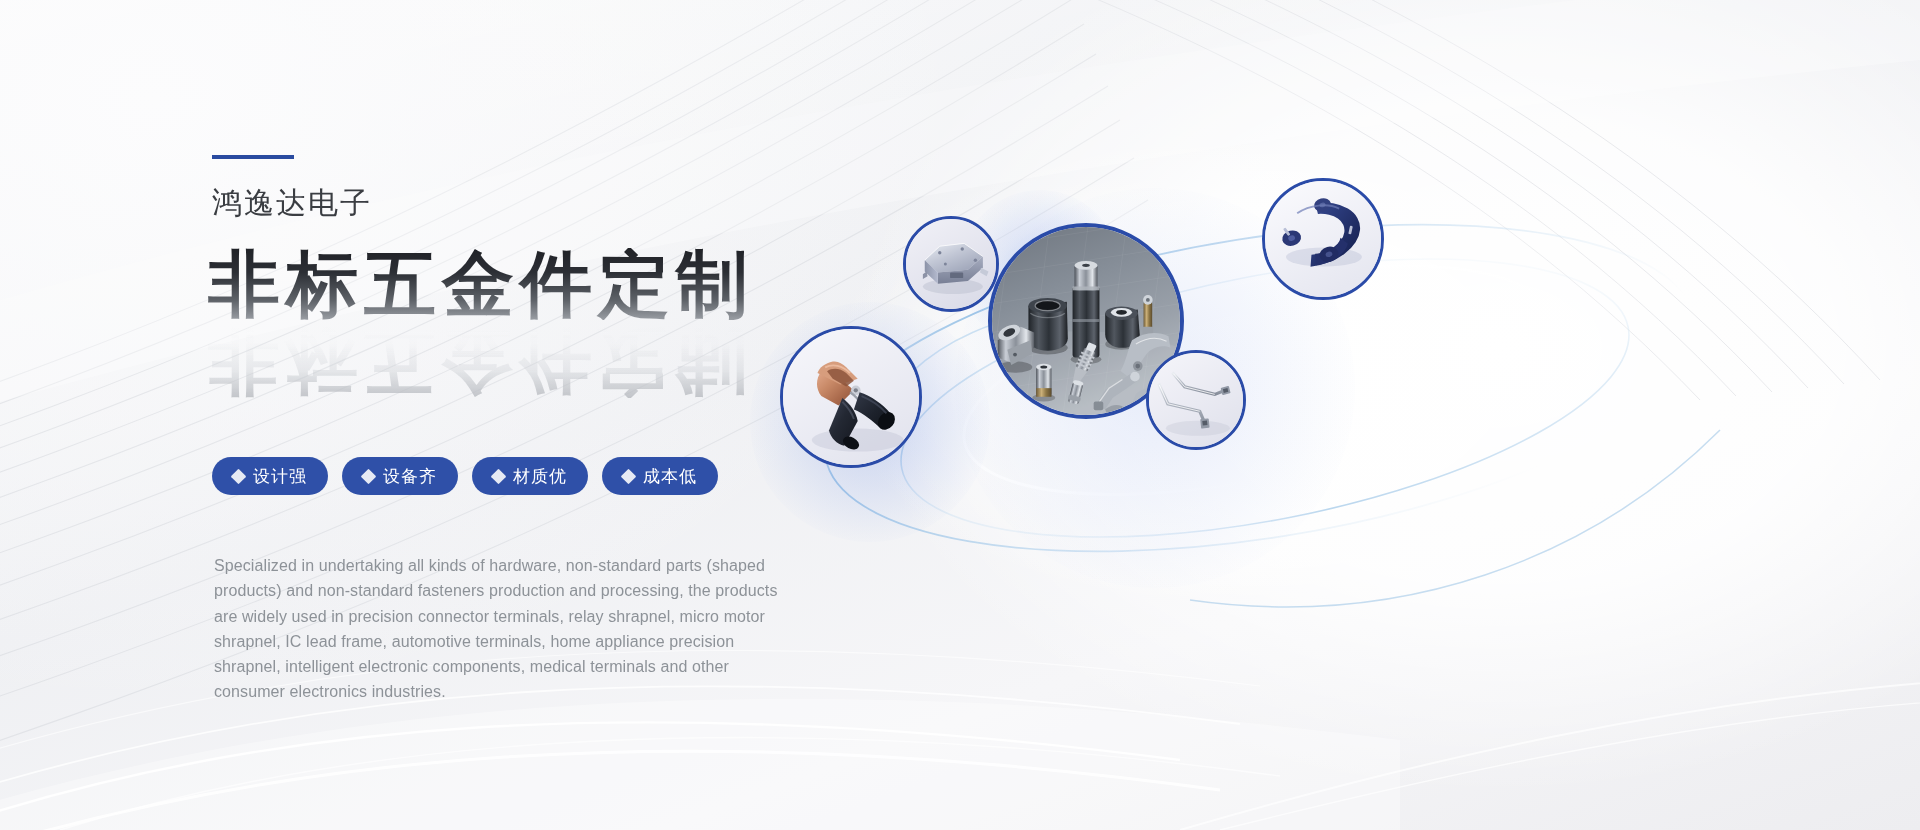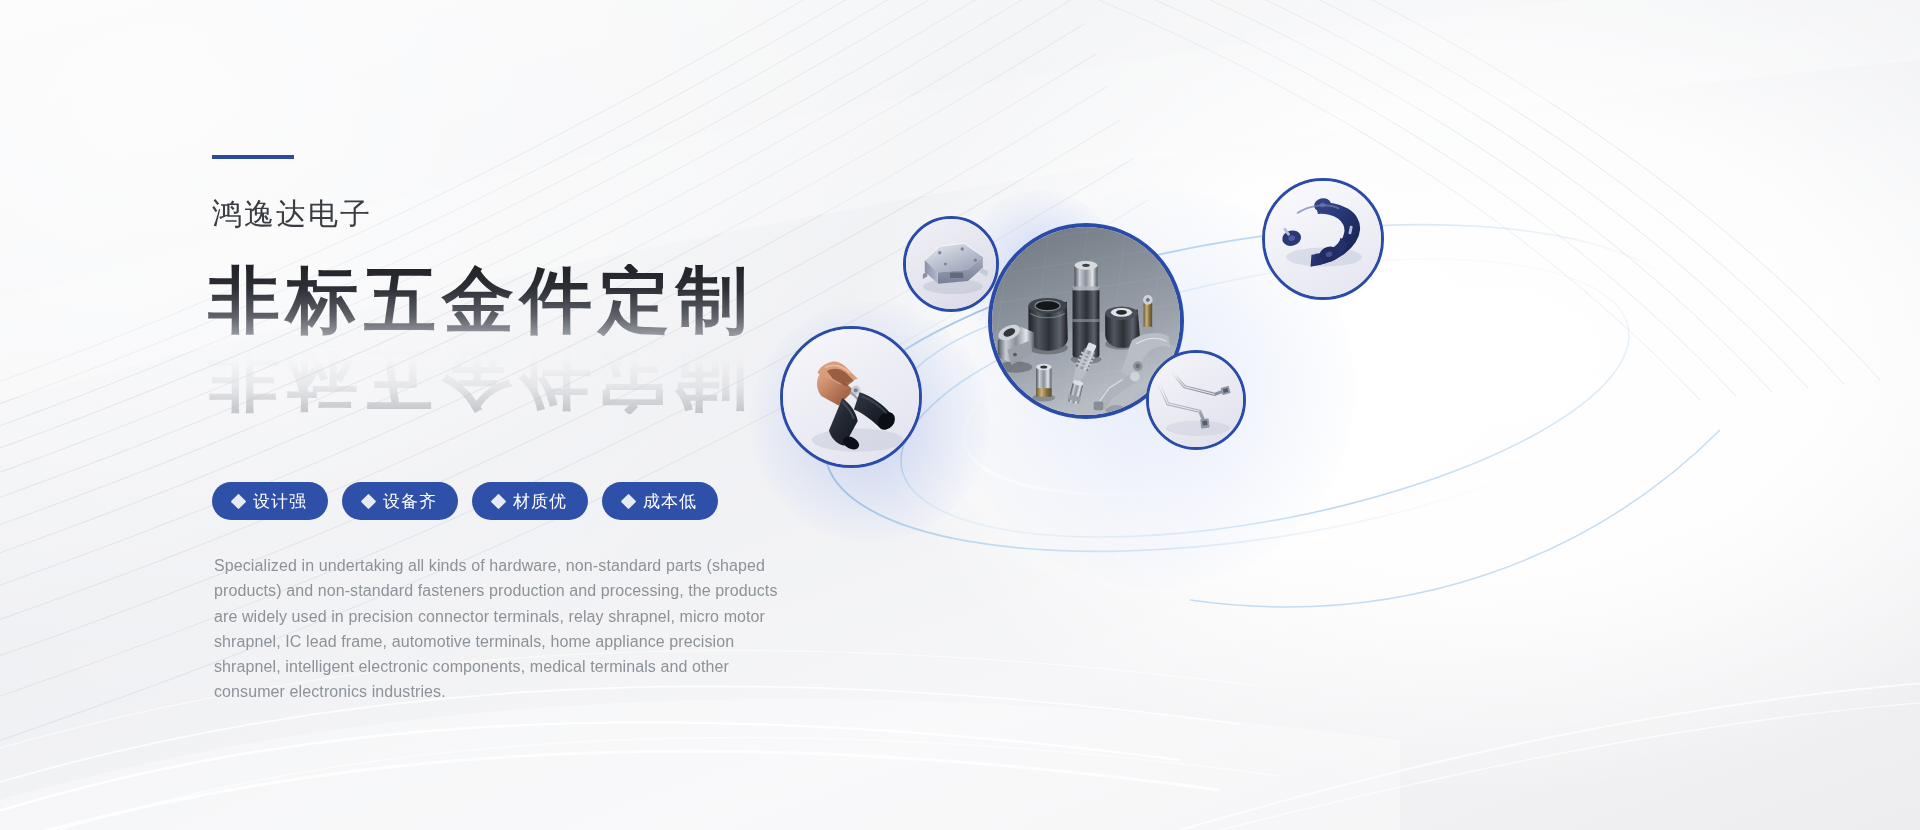--- a/index.html
+++ b/index.html
@@ -27,28 +27,28 @@
   
   .left-col {
     position:absolute; left:212px; top:0; width:740px; height:830px;
   }
   .accent-bar {
     position:absolute; left:0; top:155px;
     width:82px; height:4px;
     background:#2a4ba0;
   }
   .brand {
-    position:absolute; left:0; top:194px;
+    position:absolute; left:0; top:183px;
     font-size:30px; letter-spacing:2px;
     color:#3a3d42; font-weight:400;
     white-space:nowrap;
   }
   .headline-wrap {
     position:absolute; left:-4px; top:248px;
-    width:620px; height:130px;margin-top:16px;
+    width:620px; height:130px;
   }
   .headline {
     font-size:72px; font-weight:700; letter-spacing:6px;
     white-space:nowrap; line-height:1;
     background: linear-gradient(180deg, #202227 0%, #2c2f35 34%, #5d6167 72%, #9a9ea4 100%);
     -webkit-background-clip: text; background-clip: text;
     color: transparent; -webkit-text-fill-color: transparent;
   }
   .headline-reflection {
     position:absolute; left:0; top:78px;
@@ -56,21 +56,21 @@
     white-space:nowrap; line-height:1;
     transform: scaleY(-1);
     background: linear-gradient(180deg, #b9bcc1 0%, rgba(203,206,211,0.45) 38%, rgba(220,222,226,0.08) 75%, rgba(255,255,255,0) 100%);
     -webkit-background-clip:text; background-clip:text;
     color:transparent; -webkit-text-fill-color:transparent;
     opacity:.85;
     pointer-events:none;
   }
   
   .badges {
-    position:absolute; left:0; top:482px;
+    position:absolute; left:0; top:457px;
     display:flex; gap:14px;
   }
   .badge {
     display:flex; align-items:center; gap:9px;
     height:38px; padding:0 21px;
     border-radius:19px;
     background:#2f50a8;
     color:#ffffff;
     font-size:17px; letter-spacing:1px;
     white-space:nowrap;

